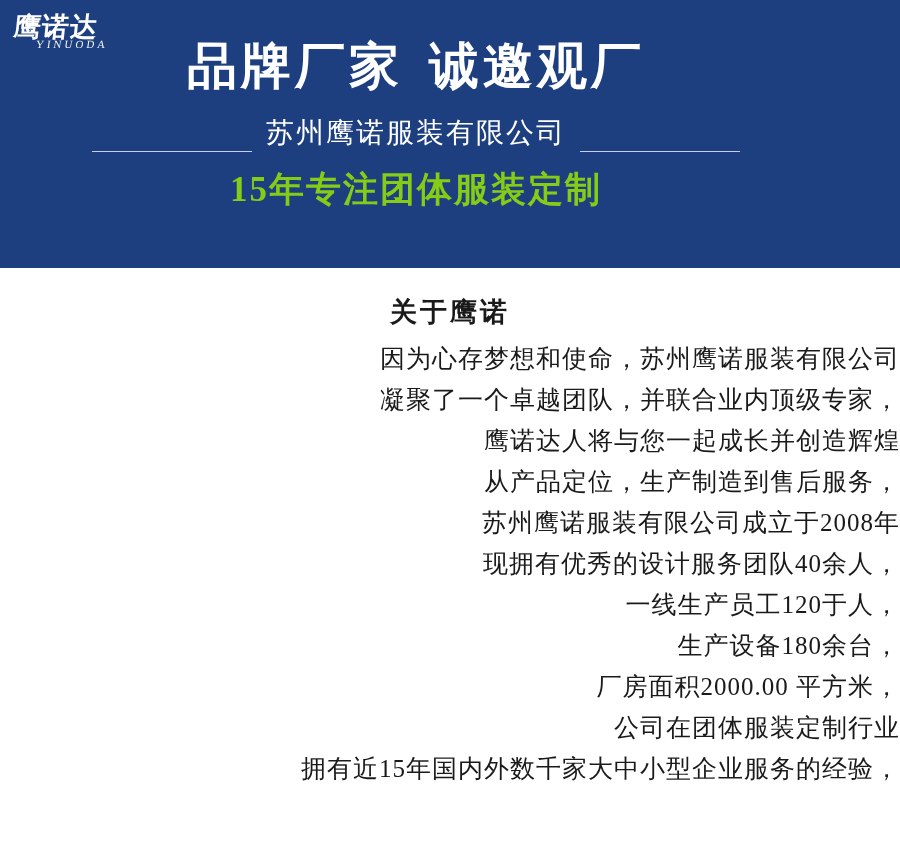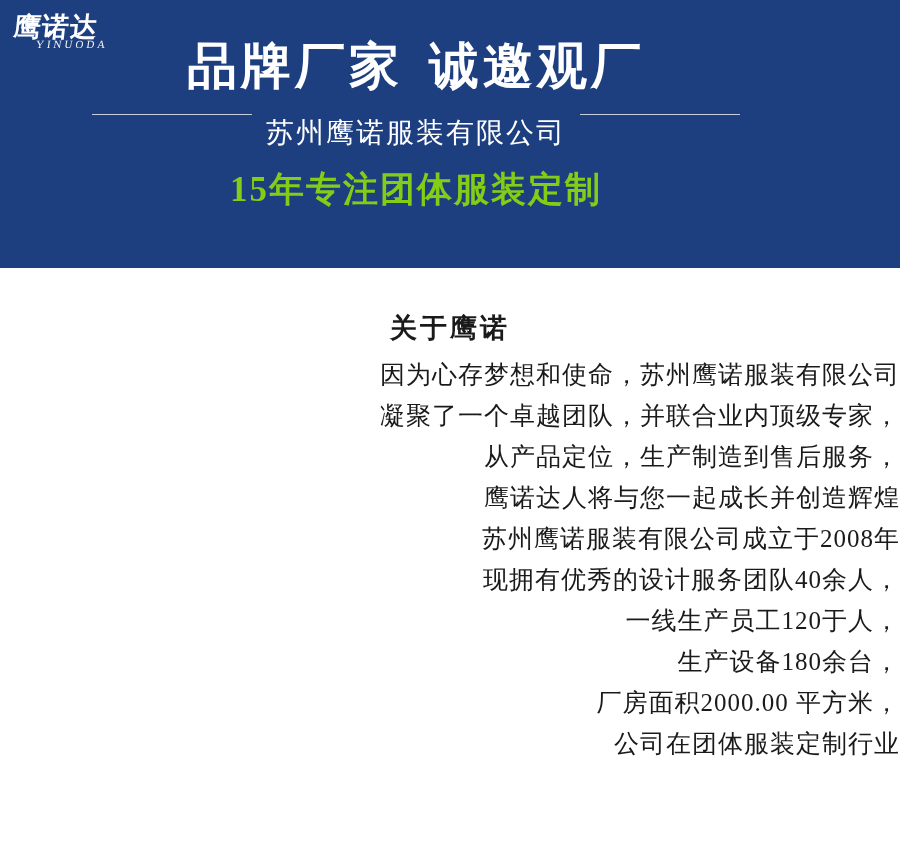--- a/index.html
+++ b/index.html
@@ -75,21 +75,21 @@
     letter-spacing: 4px;
     line-height: 60px;
   }
   .headline .gap {
     display: inline-block;
     width: 26px;
   }
 
   .rule-row {
     display: flex;
-    align-items: flex-start;
+    align-items: flex-end;
     justify-content: center;
     margin-top: 18px;
   }
   .rule {
     height: 1px;
     background: rgba(255,255,255,0.75);
     width: 160px;
   }
   .subtitle {
     font-family: "Liberation Serif", serif;
@@ -105,21 +105,21 @@
     font-family: "Liberation Serif", serif;
     font-size: 35px;
     font-weight: bold;
     color: #84cc16;
     letter-spacing: 2px;
   }
 
   
   .content {
     width: 900px;
-    padding-top: 40px;
+    padding-top: 24px;
     text-align: center;
   }
   .section-title {
     font-family: "Liberation Serif", serif;
     font-size: 27px;
     font-weight: bold;
     color: #1a1a1a;
     letter-spacing: 3px;
     line-height: 40px;
   }
@@ -161,24 +161,25 @@
 
       <div class="tagline">15年专注团体服装定制</div>
     </div>
   </div>
 
   <div class="content">
     <div class="section-title">关于鹰诺</div>
     <div class="para">
       <div class="para-line">因为心存梦想和使命，苏州鹰诺服装有限公司</div>
       <div class="para-line">凝聚了一个卓越团队，并联合业内顶级专家，</div>
+      <div class="para-line">鹰诺达人将与您一起成长并创造辉煌</div>
       <div class="para-line">从产品定位，生产制造到售后服务，</div>
-      <div class="para-line">鹰诺达人将与您一起成长并创造辉煌</div>
       <div class="para-line">苏州鹰诺服装有限公司成立于2008年</div>
       <div class="para-line">现拥有优秀的设计服务团队40余人，</div>
       <div class="para-line">一线生产员工120于人，</div>
       <div class="para-line">生产设备180余台，</div>
       <div class="para-line">厂房面积2000.00 平方米，</div>
       <div class="para-line">公司在团体服装定制行业</div>
+      <div class="para-line">拥有近15年国内外数千家大中小型企业服务的经验，</div>
     </div>
   </div>
 
 </div>
 
 </body></html>

